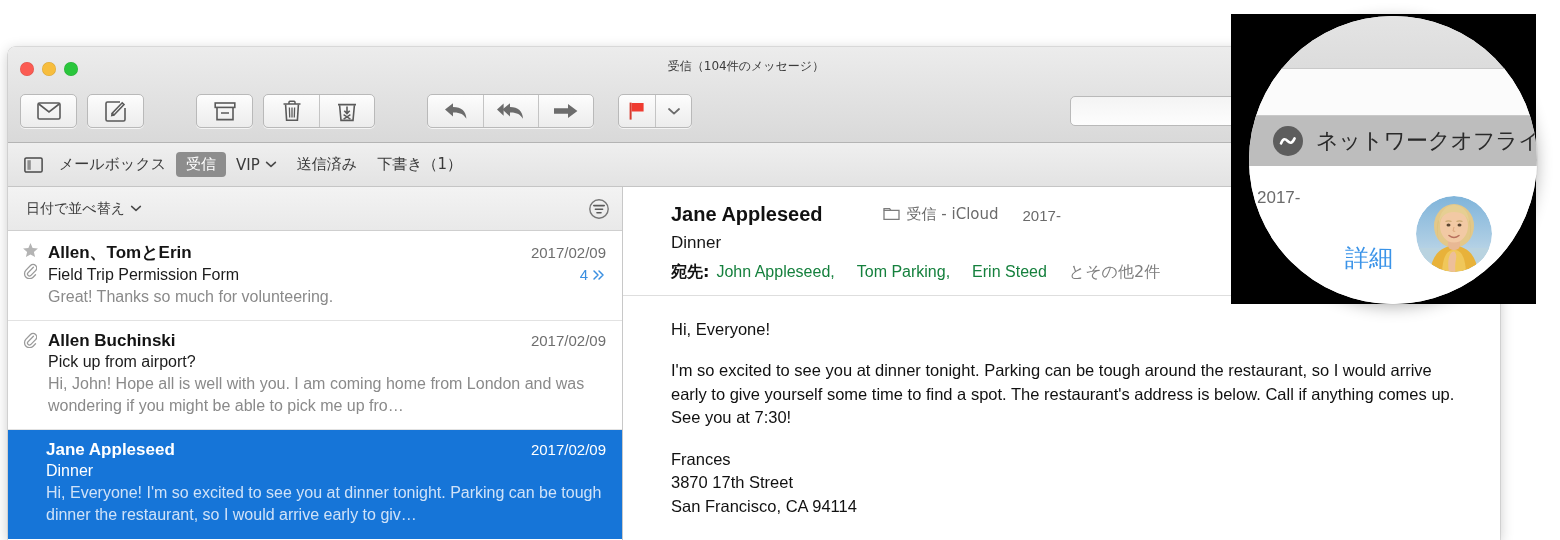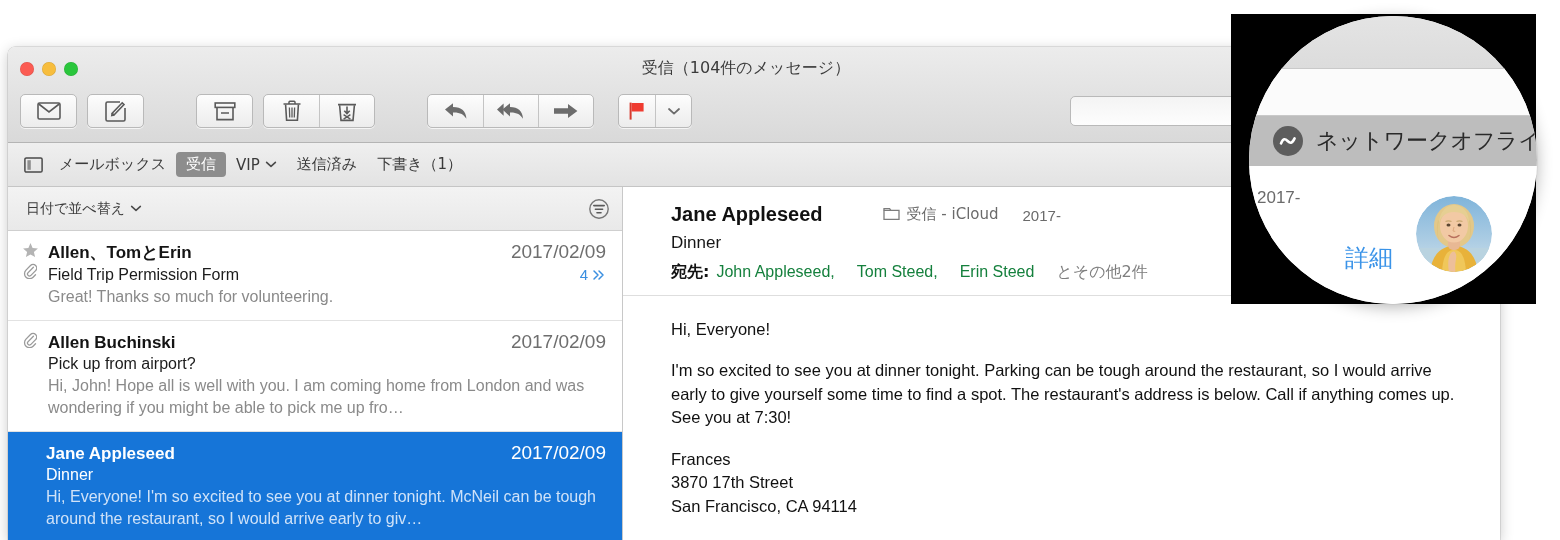--- a/index.html
+++ b/index.html
@@ -64,21 +64,21 @@
     box-shadow: inset 0 0 0 0.5px rgba(0,0,0,0.12);
   }
   .light.red    { background: #fb5b52; }
   .light.yellow { background: #f7bd3d; }
   .light.green  { background: #2ac63c; }
 
   .win-title {
     position: absolute;
     left: 0; right: 16px; top: 11px;
     text-align: center;
-    font-size: 16px;
+    font-size: 12px;
     color: #3b3b3b;
     font-family: "DejaVu Sans", sans-serif;
   }
 
   
   .toolbar {
     position: absolute;
     left: 0; right: 0; top: 38px;
     height: 52px;
     padding: 0 12px;
@@ -214,21 +214,21 @@
     align-items: baseline;
   }
   .msg-from {
     font-size: 17px;
     font-weight: bold;
     color: #141414;
     font-family: "Liberation Sans", sans-serif;
   }
   .msg-date {
     margin-left: auto;
-    font-size: 19px;
+    font-size: 15px;
     color: #6e6e6e;
     font-family: "Liberation Sans", sans-serif;
   }
   .msg-row2 {
     display: flex;
     align-items: baseline;
     margin-top: 2px;
   }
   .msg-subject {
     font-size: 16px;
@@ -638,21 +638,21 @@
         </div>
 
         <div class="msg selected">
           <div class="msg-row1">
             <span class="msg-from">Jane Appleseed</span>
             <span class="msg-date">2017/02/09</span>
           </div>
           <div class="msg-row2">
             <span class="msg-subject">Dinner</span>
           </div>
-          <div class="msg-preview">Hi, Everyone! I'm so excited to see you at dinner tonight. McNeil can be tough around the restaurant, so I would arrive early to giv…</div>
+          <div class="msg-preview">Hi, Everyone! I'm so excited to see you at dinner tonight. Parking can be tough dinner the restaurant, so I would arrive early to giv…</div>
         </div>
 
       </div>
 
       <div class="detail-pane">
 
         <div class="detail-head">
           <div class="dh-row1">
             <span class="dh-from">Jane Appleseed</span>
             <span class="dh-meta">
@@ -661,21 +661,21 @@
                 <path d="M1 3.4 L1 1.6 H6.6 L7.8 3.4" fill="none" stroke="#7c7c7c" stroke-width="1.3"></path>
               </svg>
               <span>受信 - iCloud</span>
             </span>
             <span class="dh-date">2017-</span>
           </div>
           <div class="dh-subject">Dinner</div>
           <div class="dh-to">
             <span class="dh-to-label">宛先:</span>
             <span class="dh-recip">John Appleseed,</span>
-            <span class="dh-recip">Tom Steed,</span>
+            <span class="dh-recip">Tom Parking,</span>
             <span class="dh-recip">Erin Steed</span>
             <span class="dh-more">とその他2件</span>
           </div>
         </div>
 
         <div class="detail-body">
           <p>Hi, Everyone!</p>
           <p>I'm so excited to see you at dinner tonight. Parking can be tough around the restaurant, so I would arrive early to give yourself some time to find a spot. The restaurant's address is below. Call if anything comes up. See you at 7:30!</p>
           <p style="white-space:pre-line;">Frances
 3870 17th Street

